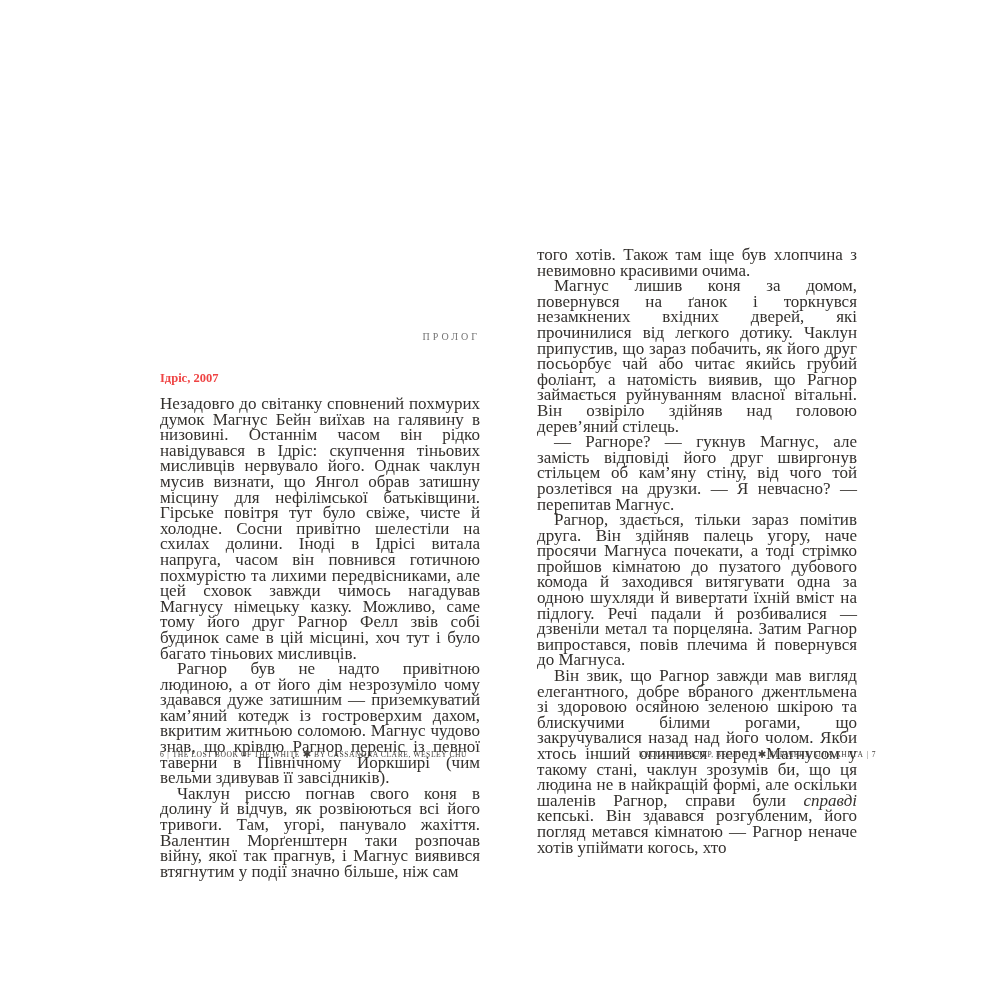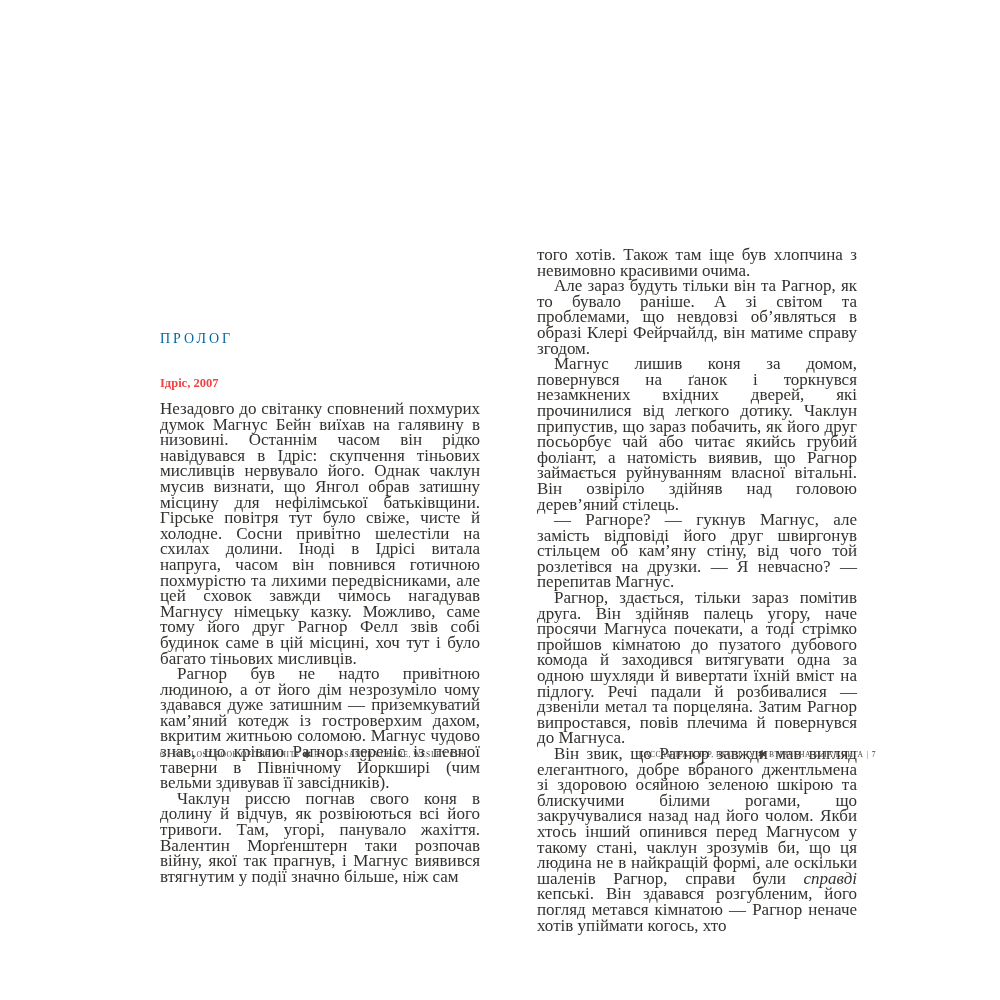--- a/index.html
+++ b/index.html
@@ -16,24 +16,24 @@
     overflow: hidden;
   }
   .page-col {
     position: absolute;
     width: 320px;
   }
   .left-col  { left: 160px; top: 331px; }
   .right-col { left: 537px; top: 247px; }
 
   .chapter-title {
-    text-align: left;
-    font-size: 14px;
+    text-align: right;
+    font-size: 10px;
     letter-spacing: 3px;
-    color: #0369a1;
+    color: #737373;
     margin: 0 0 29px 0;
     font-weight: normal;
   }
   .section-heading {
     font-weight: bold;
     font-size: 12.5px;
     margin: 0 0 10px 0;
     color: #ef4444;
   }
   p.body {
@@ -69,21 +69,20 @@
   <div class="page-col left-col">
     <h1 class="chapter-title">ПРОЛОГ</h1>
     <h2 class="section-heading">Ідріс, 2007</h2>
     <p class="body">Незадовго до світанку сповнений похмурих думок Магнус Бейн виїхав на галявину в низовині. Останнім часом він рідко навідувався в Ідріс: скупчення тіньових мисливців нервувало його. Однак чаклун мусив визнати, що Янгол обрав затишну місцину для нефілімської батьківщини. Гірське повітря тут було свіже, чисте й холодне. Сосни привітно шелестіли на схилах долини. Іноді в Ідрісі витала напруга, часом він повнився готичною похмурістю та лихими передвісниками, але цей сховок завжди чимось нагадував Магнусу німецьку казку. Можливо, саме тому його друг Рагнор Фелл звів собі будинок саме в цій місцині, хоч тут і було багато тіньових мисливців.</p>
     <p class="body indent">Рагнор був не надто привітною людиною, а от його дім незрозуміло чому здавався дуже затишним — приземкуватий кам’яний котедж із гостроверхим дахом, вкритим житньою соломою. Магнус чудово знав, що крівлю Рагнор переніс із певної таверни в Північному Йоркширі (чим вельми здивував її завсідників).</p>
     <p class="body indent">Чаклун риссю погнав свого коня в долину й відчув, як розвіюються всі його тривоги. Там, угорі, панувало жахіття. Валентин Морґенштерн таки розпочав війну, якої так прагнув, і Магнус виявився втягнутим у події значно більше, ніж сам</p>
   </div>
 
   <div class="page-col right-col">
     <p class="body">того хотів. Також там іще був хлопчина з невимовно красивими очима.</p>
-    <p class="body indent">Але зараз будуть тільки він та Рагнор, як то бувало раніше. А зі світом та проблемами, що невдовзі об’являться в образі Клері Фейрчайлд, він матиме справу згодом.</p>
     <p class="body indent">Магнус лишив коня за домом, повернувся на ґанок і торкнувся незамкнених вхідних дверей, які прочинилися від легкого дотику. Чаклун припустив, що зараз побачить, як його друг посьорбує чай або читає якийсь грубий фоліант, а натомість виявив, що Рагнор займається руйнуванням власної вітальні. Він озвіріло здійняв над головою дерев’яний стілець.</p>
     <p class="body indent">— Рагноре? — гукнув Магнус, але замість відповіді його друг швиргонув стільцем об кам’яну стіну, від чого той розлетівся на друзки. — Я невчасно? — перепитав Магнус.</p>
     <p class="body indent">Рагнор, здається, тільки зараз помітив друга. Він здійняв палець угору, наче просячи Магнуса почекати, а тоді стрімко пройшов кімнатою до пузатого дубового комода й заходився витягувати одна за одною шухляди й вивертати їхній вміст на підлогу. Речі падали й розбивалися — дзвеніли метал та порцеляна. Затим Рагнор випростався, повів плечима й повернувся до Магнуса.</p>
     <p class="body indent">
       <span>Він звик, що Рагнор завжди мав вигляд елегантного, добре вбраного джентльмена зі здоровою осяйною зеленою шкірою та блискучими білими рогами, що закручувалися назад над його чолом. Якби хтось інший опинився перед Магнусом у такому стані, чаклун зрозумів би, що ця людина не в найкращій формі, але оскільки шаленів Рагнор, справи були </span><em>справді</em><span> кепські. Він здавався розгубленим, його погляд метався кімнатою — Рагнор неначе хотів упіймати когось, хто</span>
     </p>
   </div>
 
   <div class="footer footer-left">
     <span>6</span><span class="divider">|</span><span>THE LOST BOOK OF THE WHITE</span><span class="flower"><svg width="8" height="8" viewBox="0 0 10 10">

